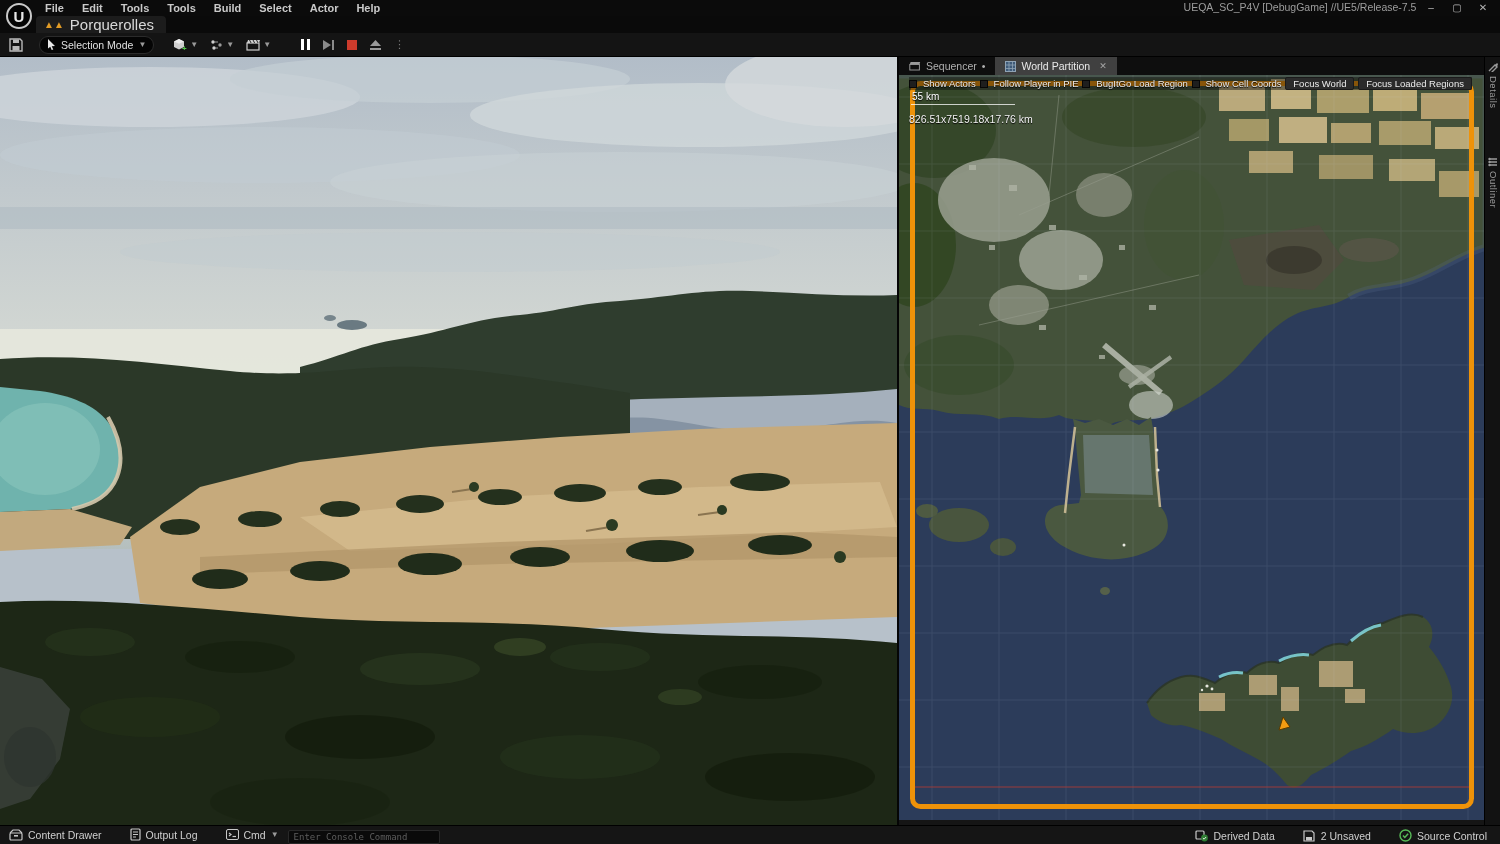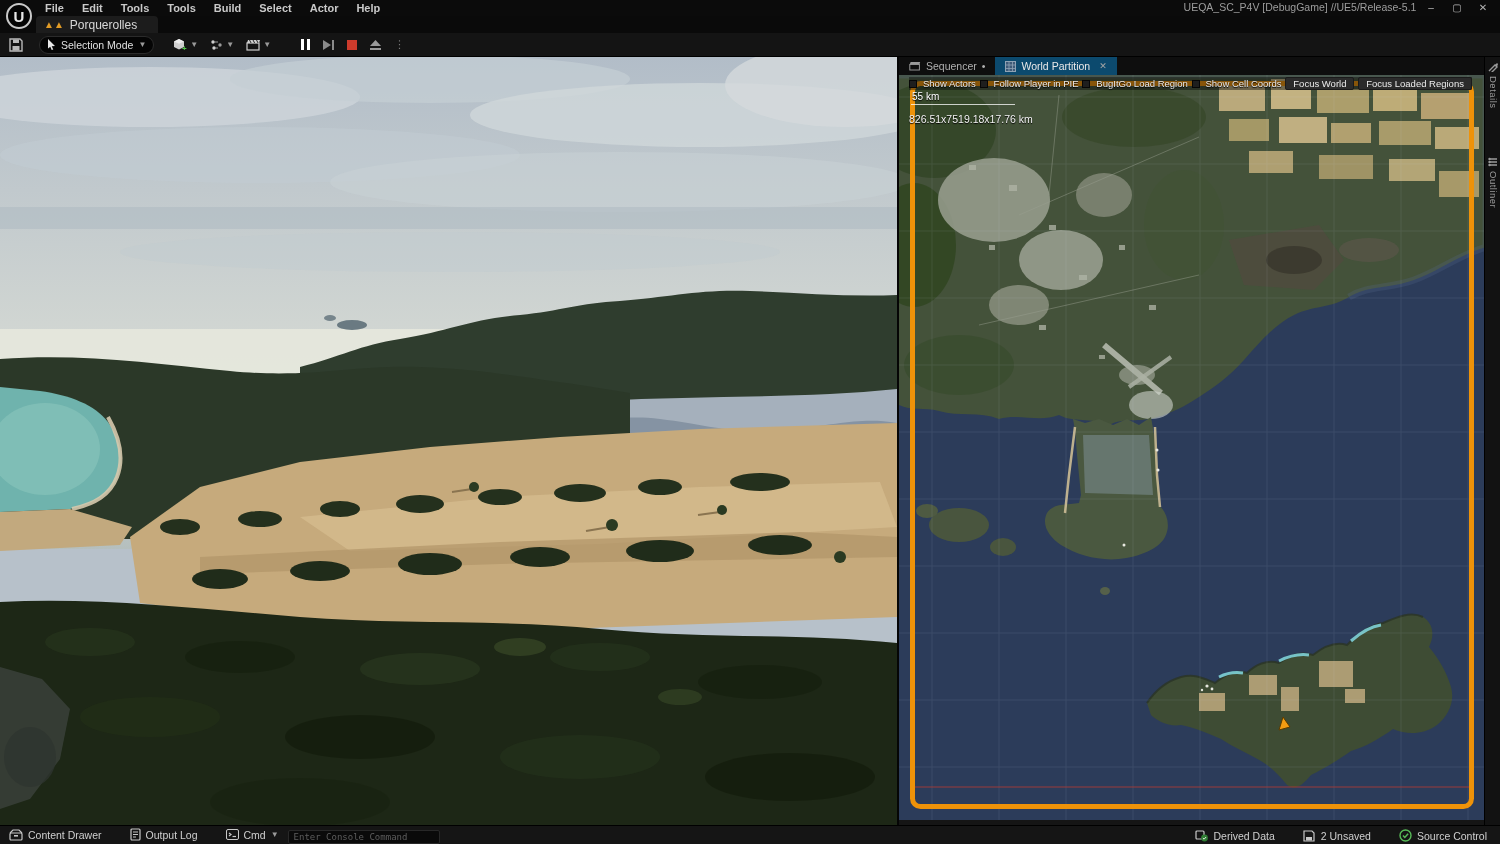--- a/index.html
+++ b/index.html
@@ -13,21 +13,21 @@
   .menus { display:flex; margin-left:36px; }
   .menu-item { color:#c9c9c9; font-size:11px; padding:13px 9px; cursor:default;font-weight:bold; }
   .win-title { position:absolute; left:1140px; top:1px; width:320px; text-align:center; color:#9d9d9d; font-size:10.5px; }
   .win-controls { position:absolute; right:4px; top:0; display:flex; }
   .win-btn { width:26px; height:15px; color:#b5b5b5; font-size:10px; display:flex; align-items:center; justify-content:center; }
 
   
   .tabrow { position:absolute; left:0; top:16px; width:1500px; height:17px; background:#0a0a0a; }
   .asset-tab { position:absolute; left:36px; top:0; height:17px; min-width:122px; background:#1c1c1c; border-radius:4px 4px 0 0; display:flex; align-items:center; padding:0 12px 0 8px; gap:6px; }
   .asset-tab .mt { color:#e19b26; font-size:10px; line-height:1; }
-  .asset-tab .lbl { color:#d8d8d8; font-size:12px; }
+  .asset-tab .lbl { color:#d8d8d8; font-size:15px; }
 
   
   .toolbar { position:absolute; left:0; top:33px; width:1500px; height:24px; background:#141414; border-bottom:1px solid #000; display:flex; align-items:center; }
   .tb-icon { width:22px; height:18px; display:flex; align-items:center; justify-content:center; color:#b9b9b9; }
   .sel-mode { margin-left:12px; height:18px; background:#050505; border:1px solid #2b2b2b; border-radius:9px; display:flex; align-items:center; padding:0 7px; gap:5px; color:#e0e0e0; font-size:10.5px; }
   .chev { color:#9a9a9a; font-size:8px; }
   .tb-group { display:flex; align-items:center; margin-left:14px; gap:4px; }
   .icon-drop { display:flex; align-items:center; gap:2px; padding:0 4px; height:18px; }
   .play-cluster { display:flex; align-items:center; gap:12px; margin-left:26px; }
   .pause-glyph { display:flex; gap:3px; }
@@ -36,21 +36,21 @@
   .kebab { color:#787878; font-size:11px; letter-spacing:1px; }
   .settings-btn { position:absolute; right:10px; top:37px; display:flex; align-items:center; gap:5px; color:#d6d6d6; font-size:10.5px; }
 
   
   .viewport { position:absolute; left:0; top:57px; width:897px; height:768px; overflow:hidden; background:#b7c1ca; }
 
   
   .panel { position:absolute; left:897px; top:57px; width:587px; height:768px; background:#151515; border-left:2px solid #050505; }
   .panel-tabs { position:absolute; left:0; top:0; width:100%; height:18px; background:#0e0e0e; display:flex; align-items:flex-end; }
   .ptab { height:18px; display:flex; align-items:center; gap:5px; padding:0 10px; font-size:10.5px; color:#b0b0b0;margin-top:16px; }
-  .ptab.active { background:#0c4a6e; color:#e8e8e8; }
+  .ptab.active { background:#404040; color:#e8e8e8; }
   .ptab .close { color:#a5a5a5; font-size:9px; margin-left:4px; }
   .map-wrap { position:absolute; left:0; top:18px; width:587px; height:745px; overflow:hidden; background:#2c3c5a; }
   .map-wrap svg { display:block; }
 
   .wp-controls { position:absolute; left:10px; right:14px; top:2px; height:13px; display:flex; align-items:center; justify-content:space-between; background:rgba(10,10,10,0.45); z-index:4; }
   .wp-check { display:flex; align-items:center; gap:6px; }
   .wp-box { width:8px; height:8px; background:#1e1e1e; border:1px solid #060606; }
   .wp-label { color:#e9e9e9; font-size:9.5px; text-shadow:0 1px 1px #000; white-space:nowrap; }
   .wp-btn { background:#2b2b2b; border:1px solid #1a1a1a; border-radius:2px; color:#ececec; font-size:9.5px; padding:0 7px; height:13px; display:flex; align-items:center; white-space:nowrap; }
 
@@ -82,21 +82,21 @@
     <div class="menus">
       <span class="menu-item">File</span>
       <span class="menu-item">Edit</span>
       <span class="menu-item">Tools</span>
       <span class="menu-item">Tools</span>
       <span class="menu-item">Build</span>
       <span class="menu-item">Select</span>
       <span class="menu-item">Actor</span>
       <span class="menu-item">Help</span>
     </div>
-    <div class="win-title">UEQA_SC_P4V [DebugGame] //UE5/Release-5.1</div>
+    <div class="win-title">UEQA_SC_P4V [DebugGame] //UE5/Release-7.5</div>
     <div class="win-controls">
       <div class="win-btn">–</div>
       <div class="win-btn">▢</div>
       <div class="win-btn">✕</div>
     </div>
   </div>
 
   <div class="tabrow">
     <div class="asset-tab">
       <span class="mt">▲▲</span>

